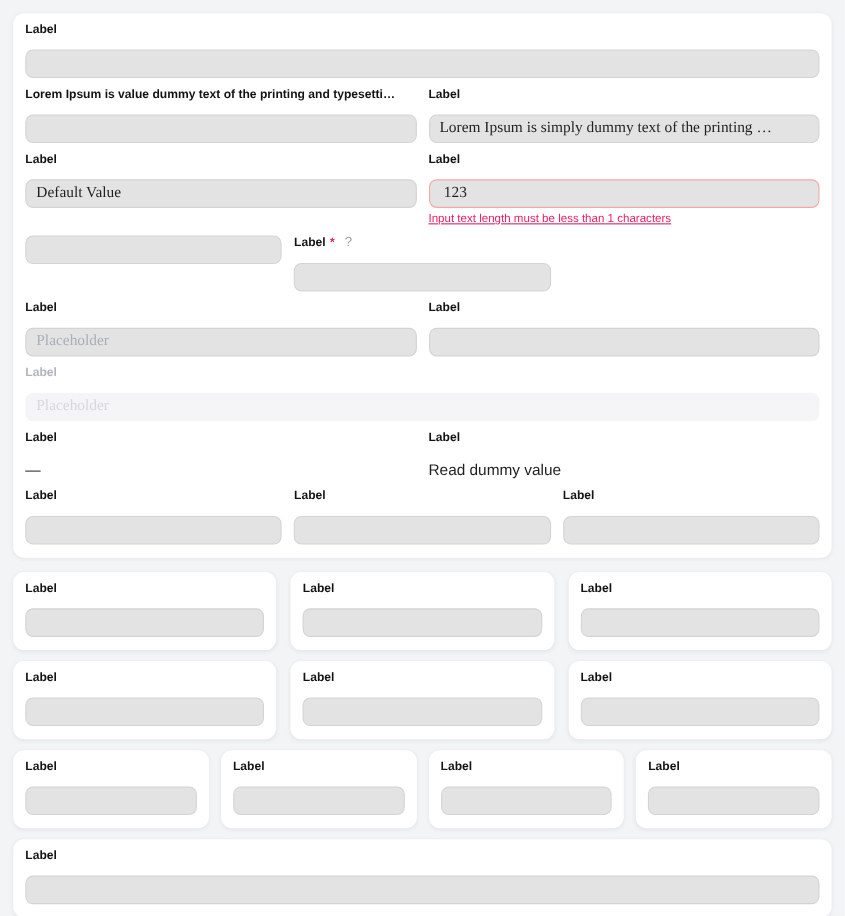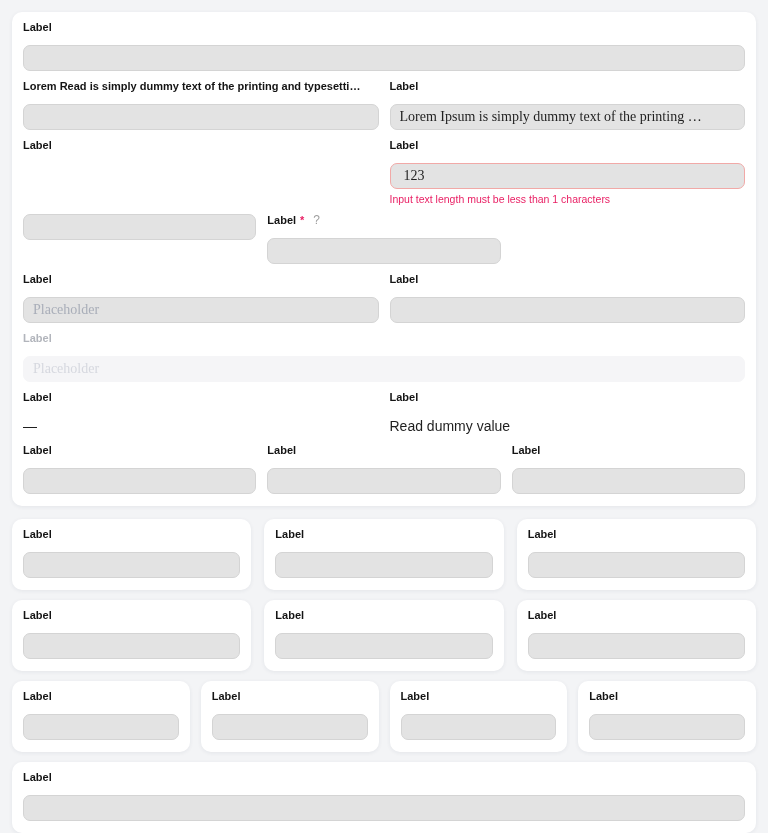--- a/index.html
+++ b/index.html
@@ -31,21 +31,21 @@
   .help{color:var(--help);margin-left:9px;font-weight:400;font-size:12px;}
   .tinput{
     display:block;width:100%;height:26px;background:var(--input-bg);
     border:1px solid var(--input-border);border-radius:7px;padding:0 9px;
     font-family:Liberation Serif, serif;font-size:14px;color:var(--value);outline:none;
   }
   .tinput::placeholder{color:var(--placeholder);opacity:1;}
   .tinput.error{border-color:var(--error-border);padding-left:13px;}
   .tinput:disabled{background:var(--disabled-bg);border-color:var(--disabled-bg);color:var(--disabled-text);}
   .tinput:disabled::placeholder{color:var(--disabled-text);}
-  .err-msg{color:var(--pink);font-size:10.5px;line-height:12px;margin-top:4px;}
+  .err-msg{color:var(--pink);font-size:10.5px;line-height:12px;margin-top:4px;text-decoration:underline;}
   .readonly-value{font-size:14px;color:var(--value);margin-top:13px;line-height:18px;}
   .cards-row{display:grid;column-gap:13px;margin-bottom:10px;}
   .cards-3{grid-template-columns:repeat(3,1fr);}
   .cards-4{grid-template-columns:repeat(4,1fr);column-gap:11px;}
   .cards-1{grid-template-columns:1fr;}
   .small-card{
     background:var(--card-bg);border-radius:10px;padding:9px 11px 12px;
     box-shadow:0 1px 4px rgba(25,39,70,.07);
   }
 </style>
@@ -56,32 +56,33 @@
 
   <div class="frow cols-1">
     <div class="field">
       <div class="flabel">Label</div>
       <input class="tinput" type="text" value="" style="">
     </div>
   </div>
 
   <div class="frow cols-2">
     <div class="field">
-      <div class="flabel">Lorem Read is simply dummy text of the printing and typesetti…</div>
+      <div class="flabel">Lorem Ipsum is value dummy text of the printing and typesetti…</div>
       <input class="tinput" type="text" value="" style="">
     </div>
     <div class="field">
       <div class="flabel">Label</div>
       <input class="tinput" type="text" value="Lorem Ipsum is simply dummy text of the printing …" style="">
     </div>
   </div>
 
   <div class="frow cols-2">
     <div class="field">
       <div class="flabel">Label</div>
+      <input class="tinput" type="text" value="Default Value" style="">
     </div>
     <div class="field">
       <div class="flabel">Label</div>
       <input class="tinput error" type="text" value="123" style="">
       <div class="err-msg">Input text length must be less than 1 characters</div>
     </div>
   </div>
 
   <div class="frow cols-3">
     <div class="field">

